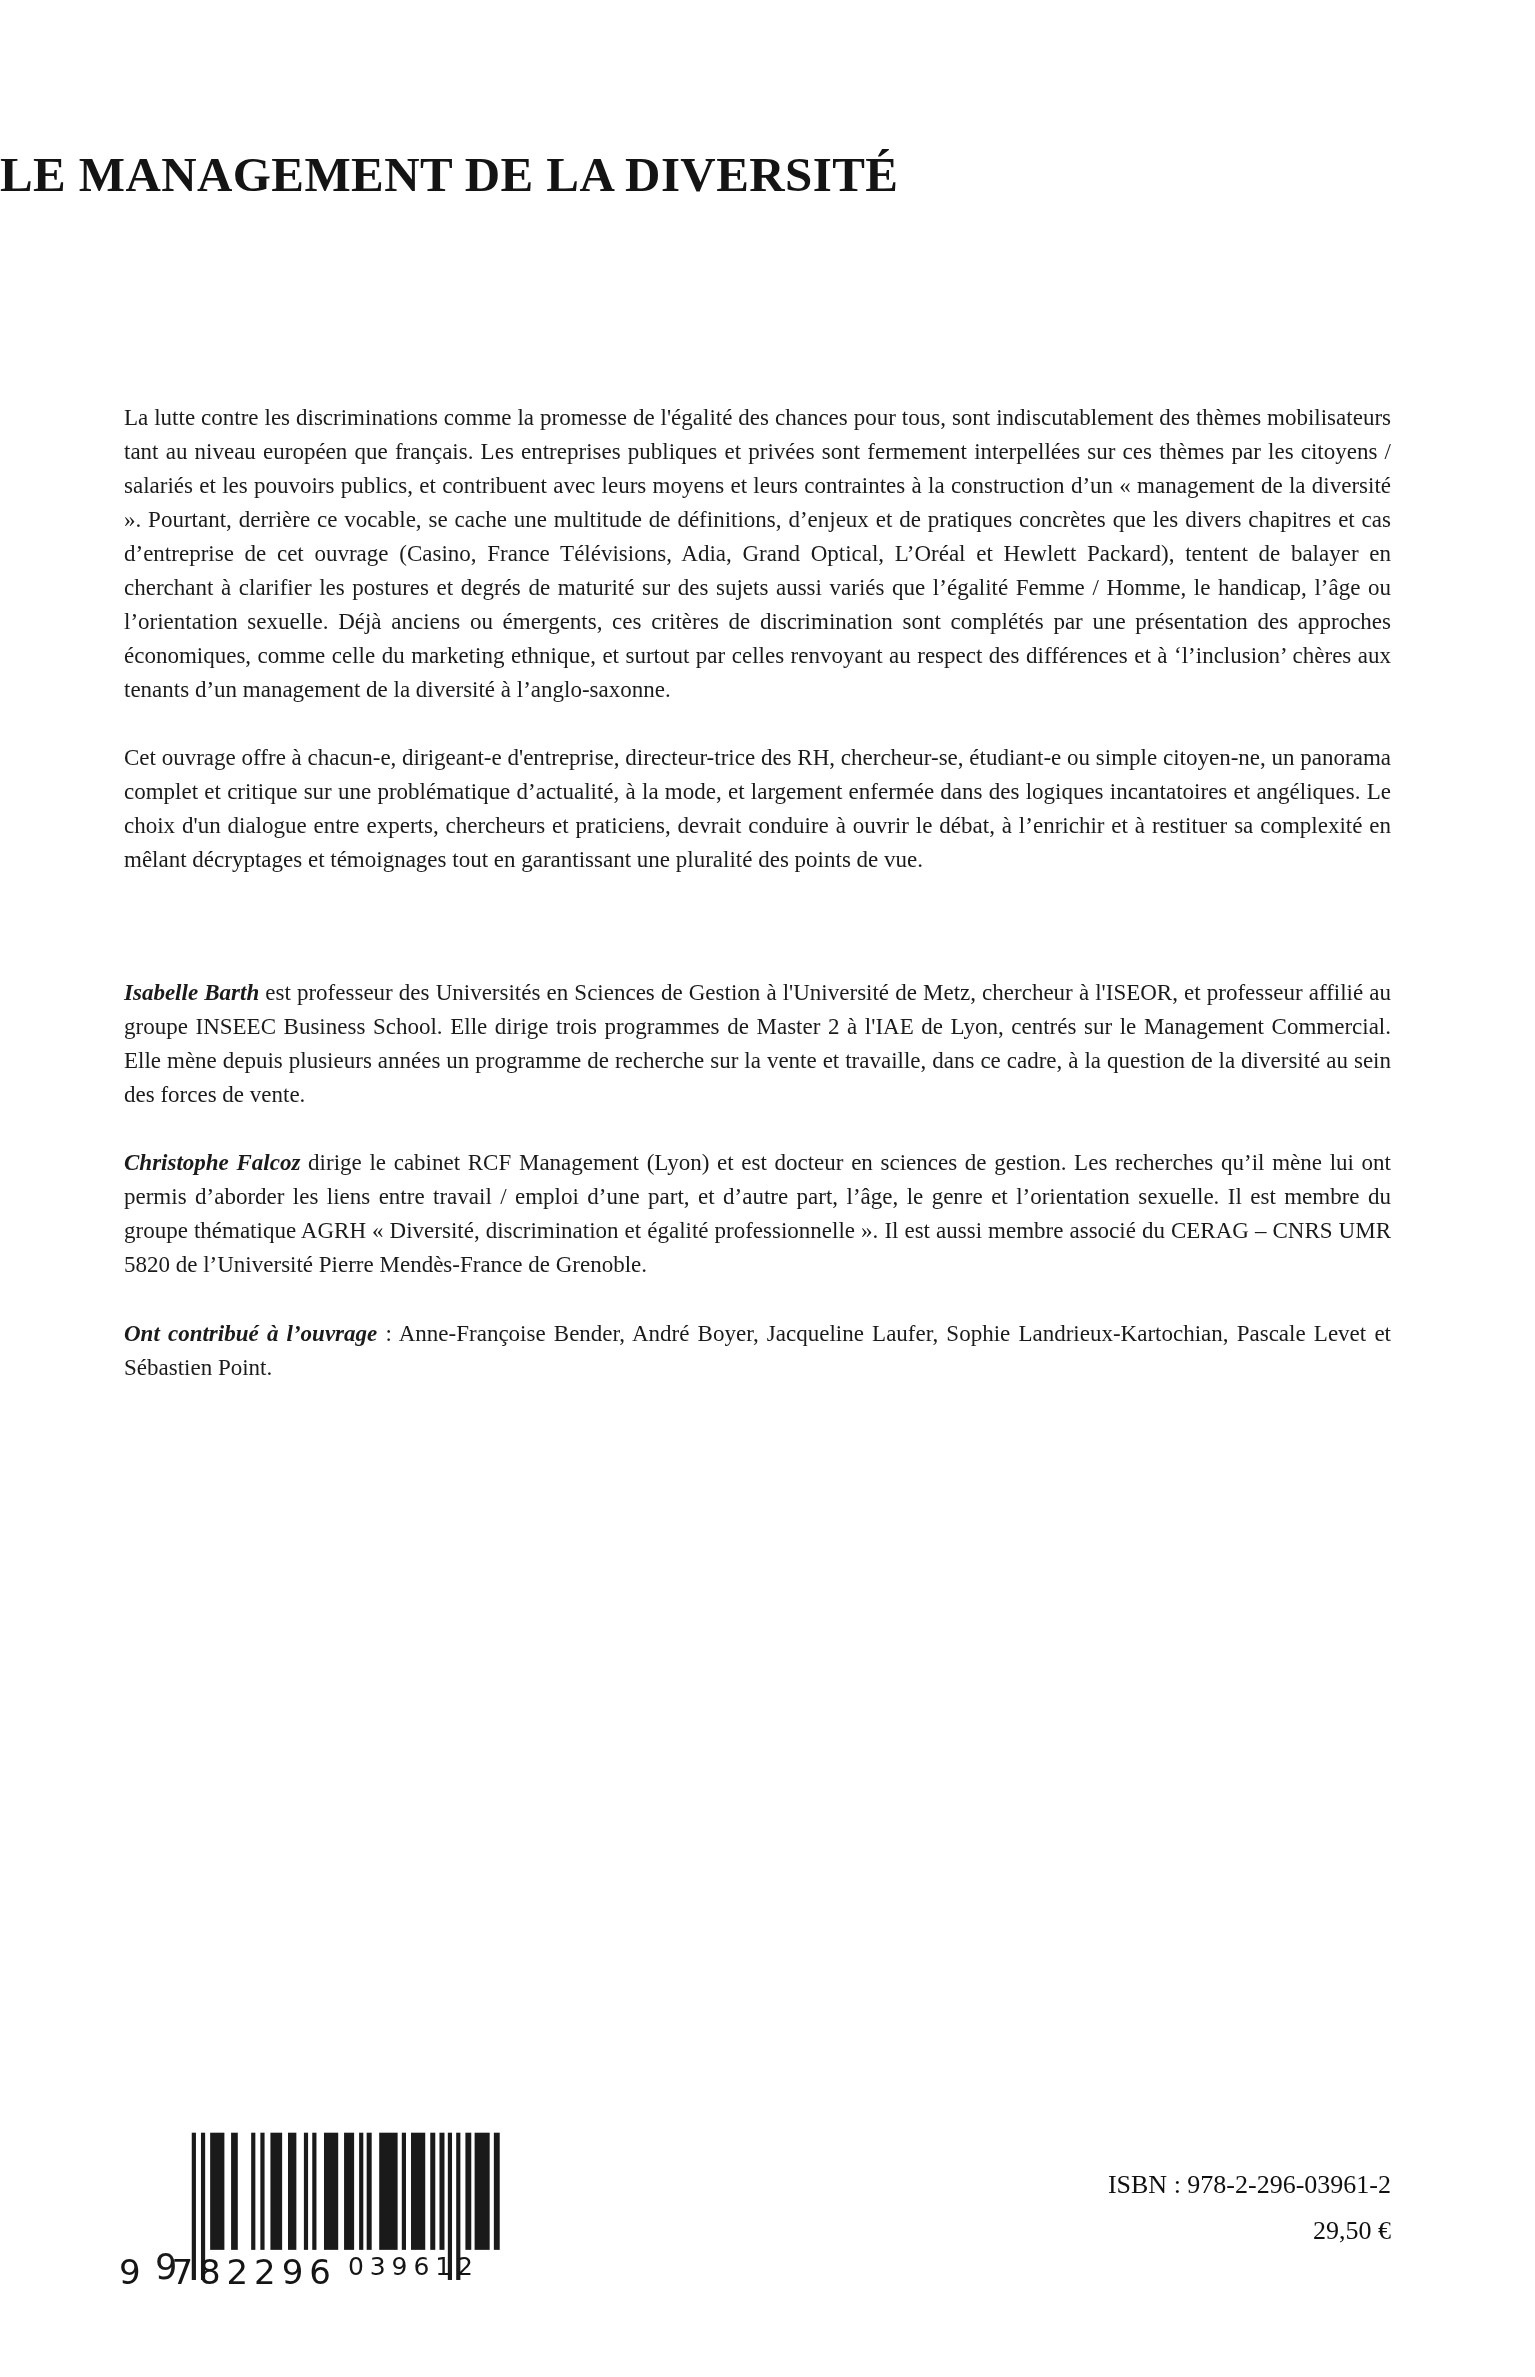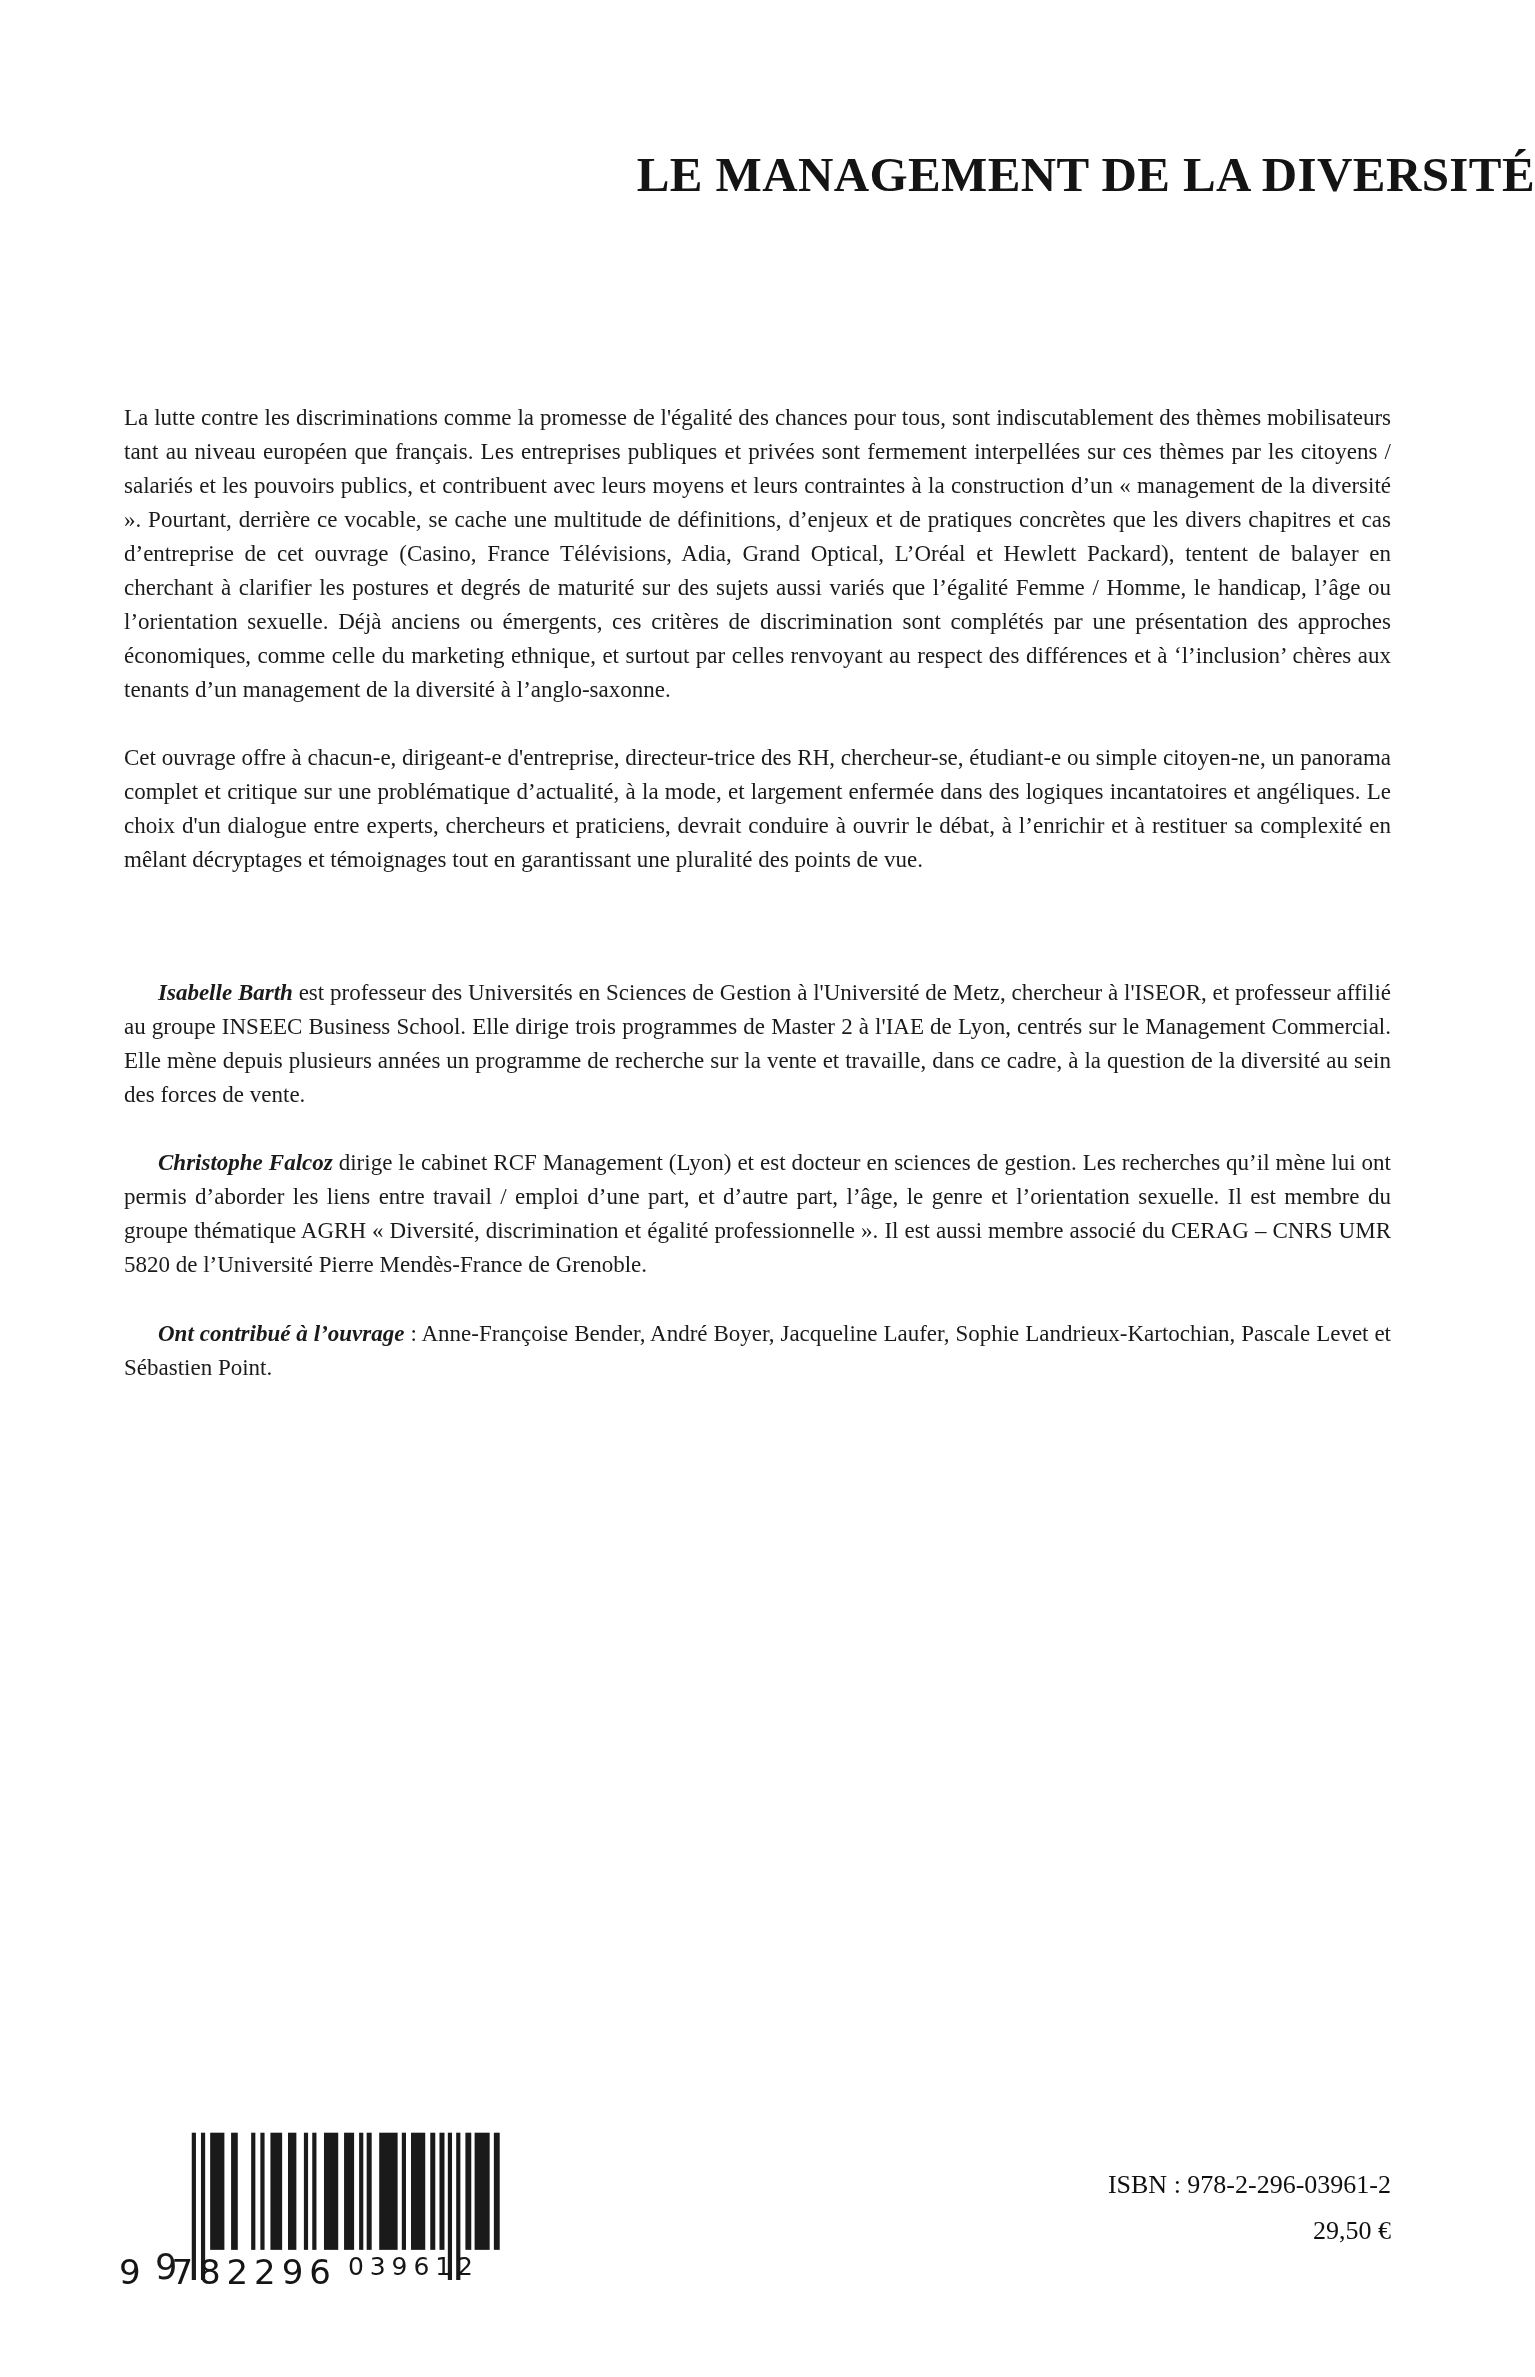--- a/index.html
+++ b/index.html
@@ -23,21 +23,21 @@
     height: 2377px;
     background: #ffffff;
   }
 
   
   .title {
     position: absolute;
     left: 0;
     top: 149px;
     width: 1535px;
-    text-align: right;
+    text-align: left;
     font-family: "Liberation Serif", "DejaVu Serif", serif;
     font-weight: bold;
     font-size: 49px;
     letter-spacing: 0.4px;
     line-height: 1.05;
     color: #141414;
   }
 
   
   .content {
@@ -60,21 +60,20 @@
   
   .spacer-1 { height: 34px; }
   
   .spacer-2 { height: 99px; }
   .spacer-3 { height: 34px; }
   .spacer-4 { height: 35px; }
 
   .who {
     font-weight: bold;
     font-style: italic;
-    margin-left: 34px;
   }
 
   
   .footer {
     position: absolute;
     left: 0;
     top: 2072px;
     width: 1535px;
     height: 252px;
   }

